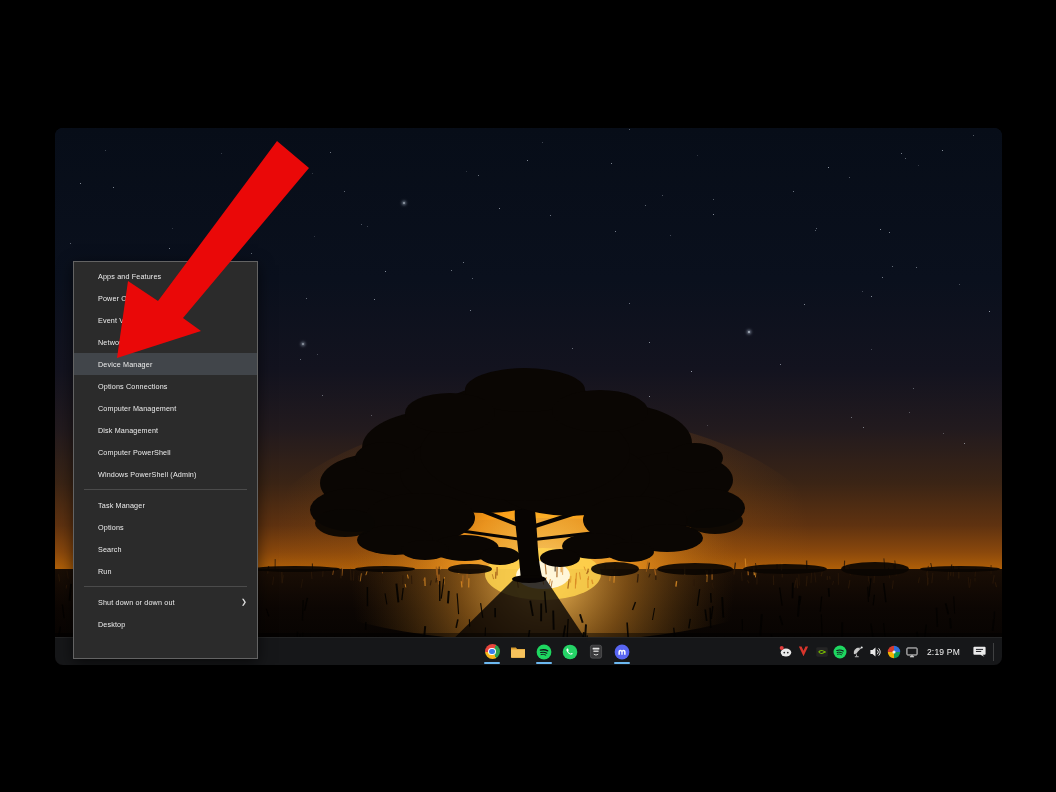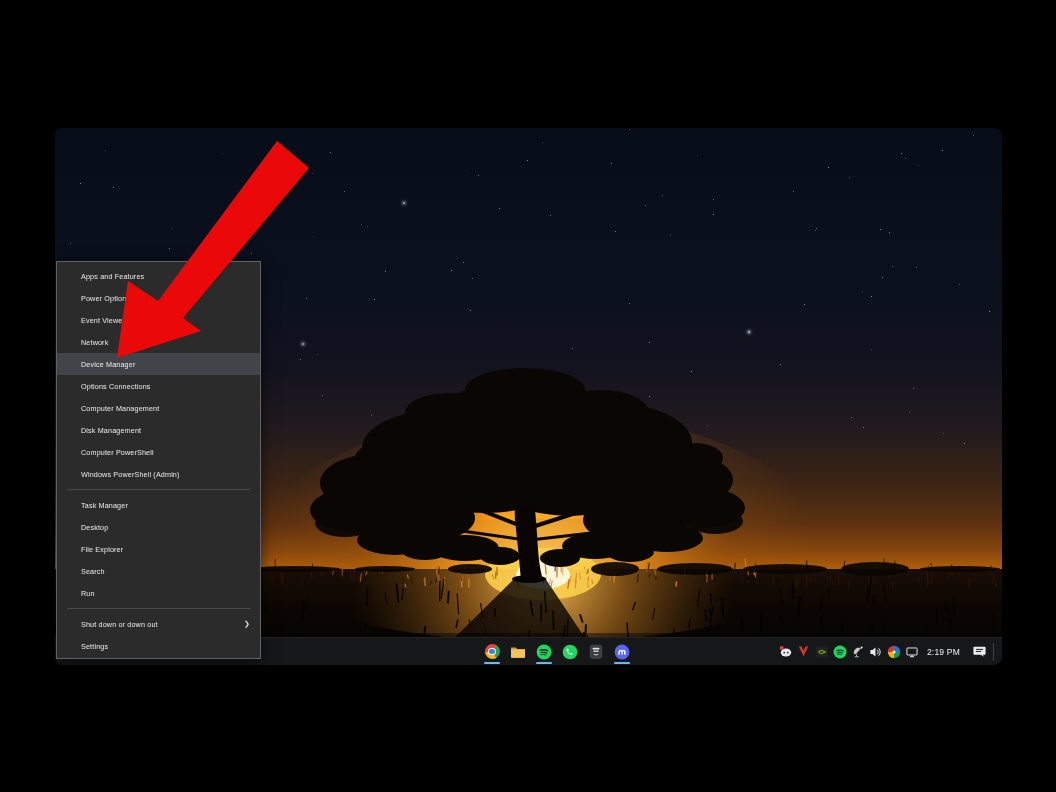--- a/index.html
+++ b/index.html
@@ -30,21 +30,21 @@
   #tray-icons{display:flex;gap:4px;align-items:center;}
   .tray-ic{width:14px;height:20px;display:flex;align-items:center;justify-content:center;
            background:none;border:none;padding:0;cursor:default;}
   .clock{background:none;border:none;color:#f2f2f2;font-size:8.5px;letter-spacing:.2px;
          margin:0 10px 0 8px;padding:0;font-family:"Liberation Sans",sans-serif;cursor:default;}
   .ac-btn{background:none;border:none;padding:0;margin-right:5px;width:18px;height:20px;
           display:flex;align-items:center;justify-content:center;cursor:default;}
   .tb-divider{width:1px;height:18px;background:rgba(140,140,140,.35);}
   .show-desktop{width:8px;height:27px;}
   
-  .winx{position:absolute;left:1px;top:133px;width:205px;height:398px;
+  .winx{position:absolute;left:18px;top:133px;width:185px;height:398px;
         background:#2b2b2b;border:1px solid #636363;box-sizing:border-box;
         box-shadow:0 4px 14px rgba(0,0,0,.6);padding-top:3px;z-index:5;}
   .menu-item{height:22px;display:flex;align-items:center;padding-left:24px;padding-right:8px;
              color:#ececec;font-size:7.2px;letter-spacing:.15px;cursor:default;}
   .menu-item.hl{background:#41454a;}
   .menu-item .lbl{flex:1;}
   .menu-item .chev{color:#dedede;font-size:7px;margin-right:2px;}
   .menu-sep{height:1px;background:#4b4b4b;margin:4px 10px;}
   
   #arrow{position:absolute;left:0;top:0;z-index:9;pointer-events:none;}
@@ -662,38 +662,35 @@
             <span class="lbl">Computer PowerShell</span>
           </div>
           <div class="menu-item">
             <span class="lbl">Windows PowerShell (Admin)</span>
           </div>
           <div class="menu-sep"></div>
           <div class="menu-item">
             <span class="lbl">Task Manager</span>
           </div>
           <div class="menu-item">
-            <span class="lbl">Desktop</span>
-          </div>
-          <div class="menu-item">
-            <span class="lbl">File Explorer</span>
+            <span class="lbl">Options</span>
           </div>
           <div class="menu-item">
             <span class="lbl">Search</span>
           </div>
           <div class="menu-item">
             <span class="lbl">Run</span>
           </div>
           <div class="menu-sep"></div>
           <div class="menu-item">
             <span class="lbl">Shut down or down out</span>
             <span class="chev">❯</span>
           </div>
           <div class="menu-item">
-            <span class="lbl">Settings</span>
+            <span class="lbl">Desktop</span>
           </div>
         </div>
     </div>
   </div>
 
   <svg id="arrow" width="1056" height="792" viewBox="0 0 1056 792">
     <polygon id="arrow-poly" points="277,141 309,168 183,318 201,331 117,358 128,281 158,301" fill="#ea0808"></polygon>
   </svg>
 </div>
 

